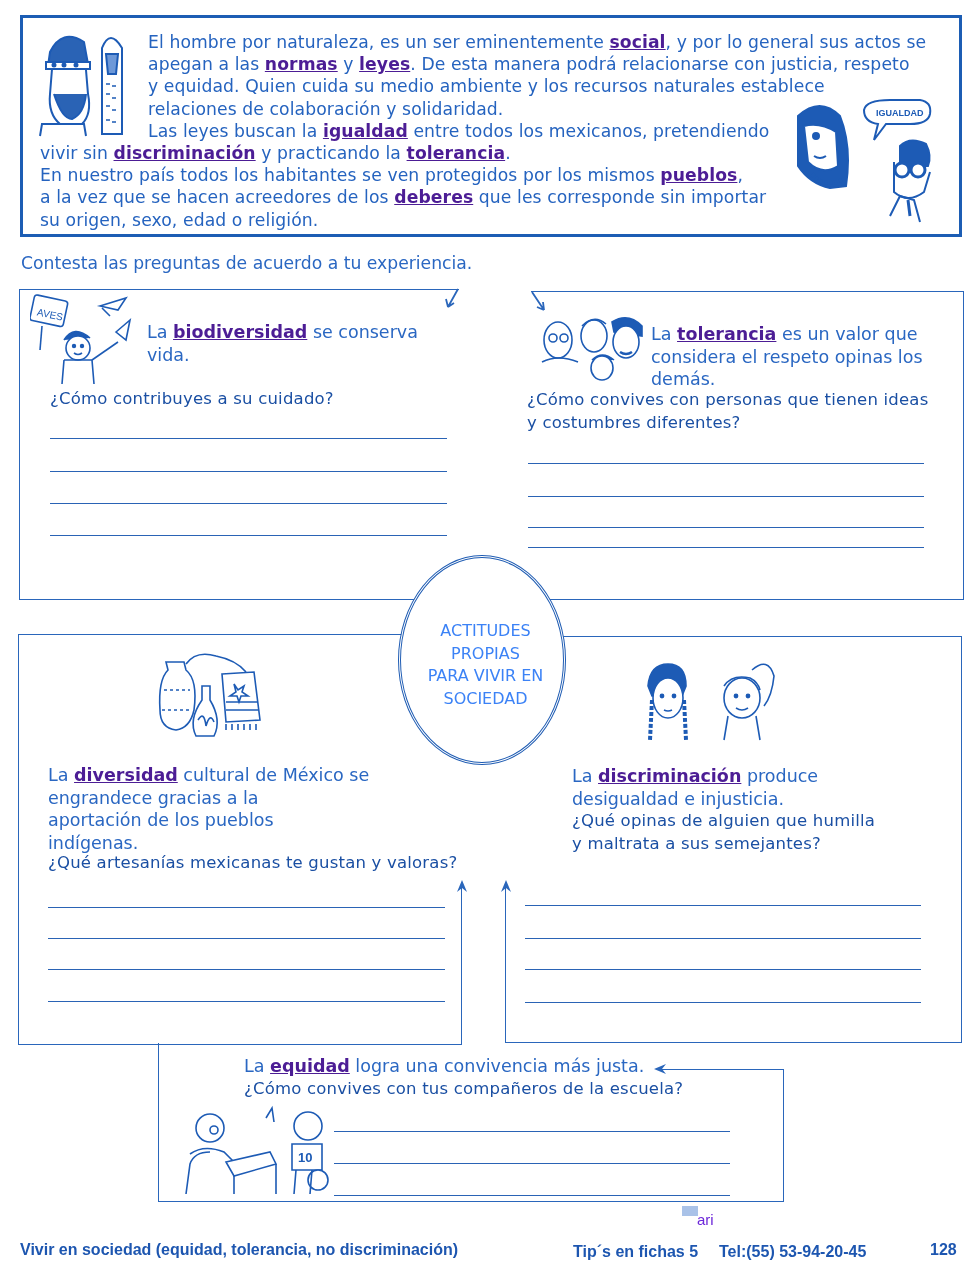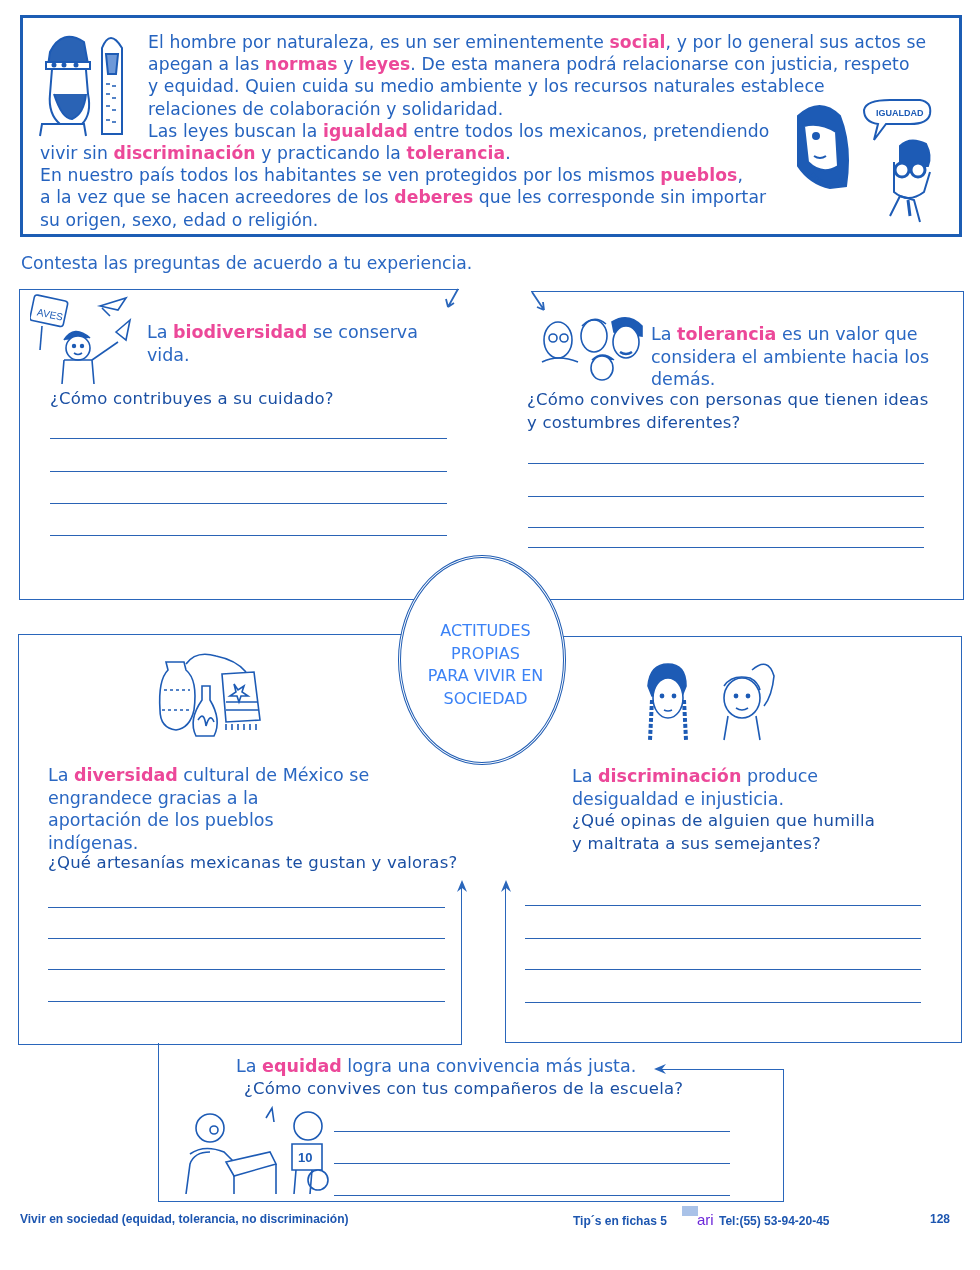--- a/index.html
+++ b/index.html
@@ -2,35 +2,35 @@
 <html><head>
 <meta charset="utf-8">
 <style>
   html, body { margin:0; padding:0; }
   body {
     width:980px; height:1270px; position:relative; overflow:hidden;
     background:#ffffff; color:#1d5bb5;
     font-family:"DejaVu Sans", sans-serif;
   }
   .abs { position:absolute; }
-  b, .bold { font-weight:bold; color:#ec4899; }
+  b, .bold { font-weight:bold; color:#4c1d95;text-decoration:underline; }
   .intro-box {
     left:20px; top:15px; width:942px; height:222px;
     border:3px solid #1c5db4; box-sizing:border-box;
   }
   .intro-text {
     font-size:17.2px; line-height:22.2px; color:#2563bf; letter-spacing:0.1px;
   }
   .line { position:absolute; height:0; border-top:1.5px solid #2a63b5; }
   .card {
     position:absolute; border:1.6px solid #2a66bb; box-sizing:border-box; background:transparent;
   }
   .para { font-size:17.5px; line-height:22.5px; color:#2a67c2; }
   .q { font-family:"DejaVu Sans", sans-serif; font-size:16.5px; line-height:22.5px; color:#1a4fa3; letter-spacing:0.2px; }
-  .footer { font-size:12px; font-weight:bold; color:#1d56b0; font-family:"Liberation Sans", sans-serif; }
+  .footer { font-size:16px; font-weight:bold; color:#1d56b0; font-family:"Liberation Sans", sans-serif;margin-top:29px; }
 </style>
 </head>
 <body>
 
 <div class="abs intro-box"></div>
 
 <svg class="abs" style="left:32px;top:24px;" width="110" height="118">
   <g fill="none" stroke="#1d5bb5" stroke-width="2">
     <path d="M18 28 Q30 4 52 18 L56 40 L16 42 Z" fill="#2a63b5"></path>
     <rect x="14" y="38" width="44" height="7" fill="#fff"></rect>
@@ -125,21 +125,21 @@
     <path d="M44 12 Q56 0 68 10"></path>
     <path d="M74 8 Q90 -2 104 12 L104 22 L76 18 Z" fill="#1d5bb5"></path>
     <ellipse cx="88" cy="28" rx="13" ry="16" fill="#fff"></ellipse>
     <path d="M82 38 Q88 42 94 38" stroke-width="2.5"></path>
     <path d="M54 46 Q64 36 76 46" fill="#1d5bb5"></path>
     <ellipse cx="64" cy="54" rx="11" ry="12" fill="#fff"></ellipse>
   </g>
 </svg>
 <div class="abs para" style="left:651px;top:323px;">
   <div>La <b>tolerancia</b> es un valor que</div>
-  <div>considera el ambiente hacia los</div>
+  <div>considera el respeto opinas los</div>
   <div>demás.</div>
 </div>
 <div class="abs q" style="left:527px;top:389px;">
   <div>¿Cómo convives con personas que tienen ideas</div>
   <div>y costumbres diferentes?</div>
 </div>
 <div class="line" style="left:528px;top:463px;width:396px;"></div>
 <div class="line" style="left:528px;top:496px;width:396px;"></div>
 <div class="line" style="left:528px;top:527px;width:396px;"></div>
 <div class="line" style="left:528px;top:547px;width:396px;"></div>
@@ -217,21 +217,21 @@
 </div>
 
 <div class="card" style="left:158px;top:1043px;width:351px;height:0;border:none;"></div>
 <div class="abs" style="left:158px;top:1043px;width:0;height:158px;border-left:1.6px solid #2a66bb;"></div>
 <div class="abs" style="left:158px;top:1201px;width:625px;height:0;border-top:1.6px solid #2a66bb;"></div>
 <div class="abs" style="left:783px;top:1069px;width:0;height:133px;border-left:1.6px solid #2a66bb;"></div>
 <div class="abs" style="left:660px;top:1069px;width:123px;height:0;border-top:1.6px solid #2a66bb;"></div>
 <svg class="abs" style="left:652px;top:1063px;" width="16" height="14">
   <path d="M2 6 L14 1 L10 6 L14 11 Z" fill="#2a66bb"></path>
 </svg>
-<div class="abs para" style="left:236px;top:1055px;">
+<div class="abs para" style="left:244px;top:1055px;">
   <div>La <b>equidad</b> logra una convivencia más justa.</div>
 </div>
 <div class="abs q" style="left:244px;top:1078px;">¿Cómo convives con tus compañeros de la escuela?</div>
 <svg class="abs" style="left:180px;top:1104px;" width="150" height="92">
   <g stroke="#1d5bb5" stroke-width="1.6" fill="none">
     <circle cx="30" cy="24" r="14" fill="#fff"></circle>
     <circle cx="34" cy="26" r="4"></circle>
     <path d="M10 50 Q24 40 44 48 L56 60 M6 90 L10 60 Q14 48 30 48"></path>
     <path d="M46 58 L90 48 L96 60 L54 72 Z" fill="#fff"></path>
     <path d="M96 60 L96 90 M54 72 L54 90"></path>

